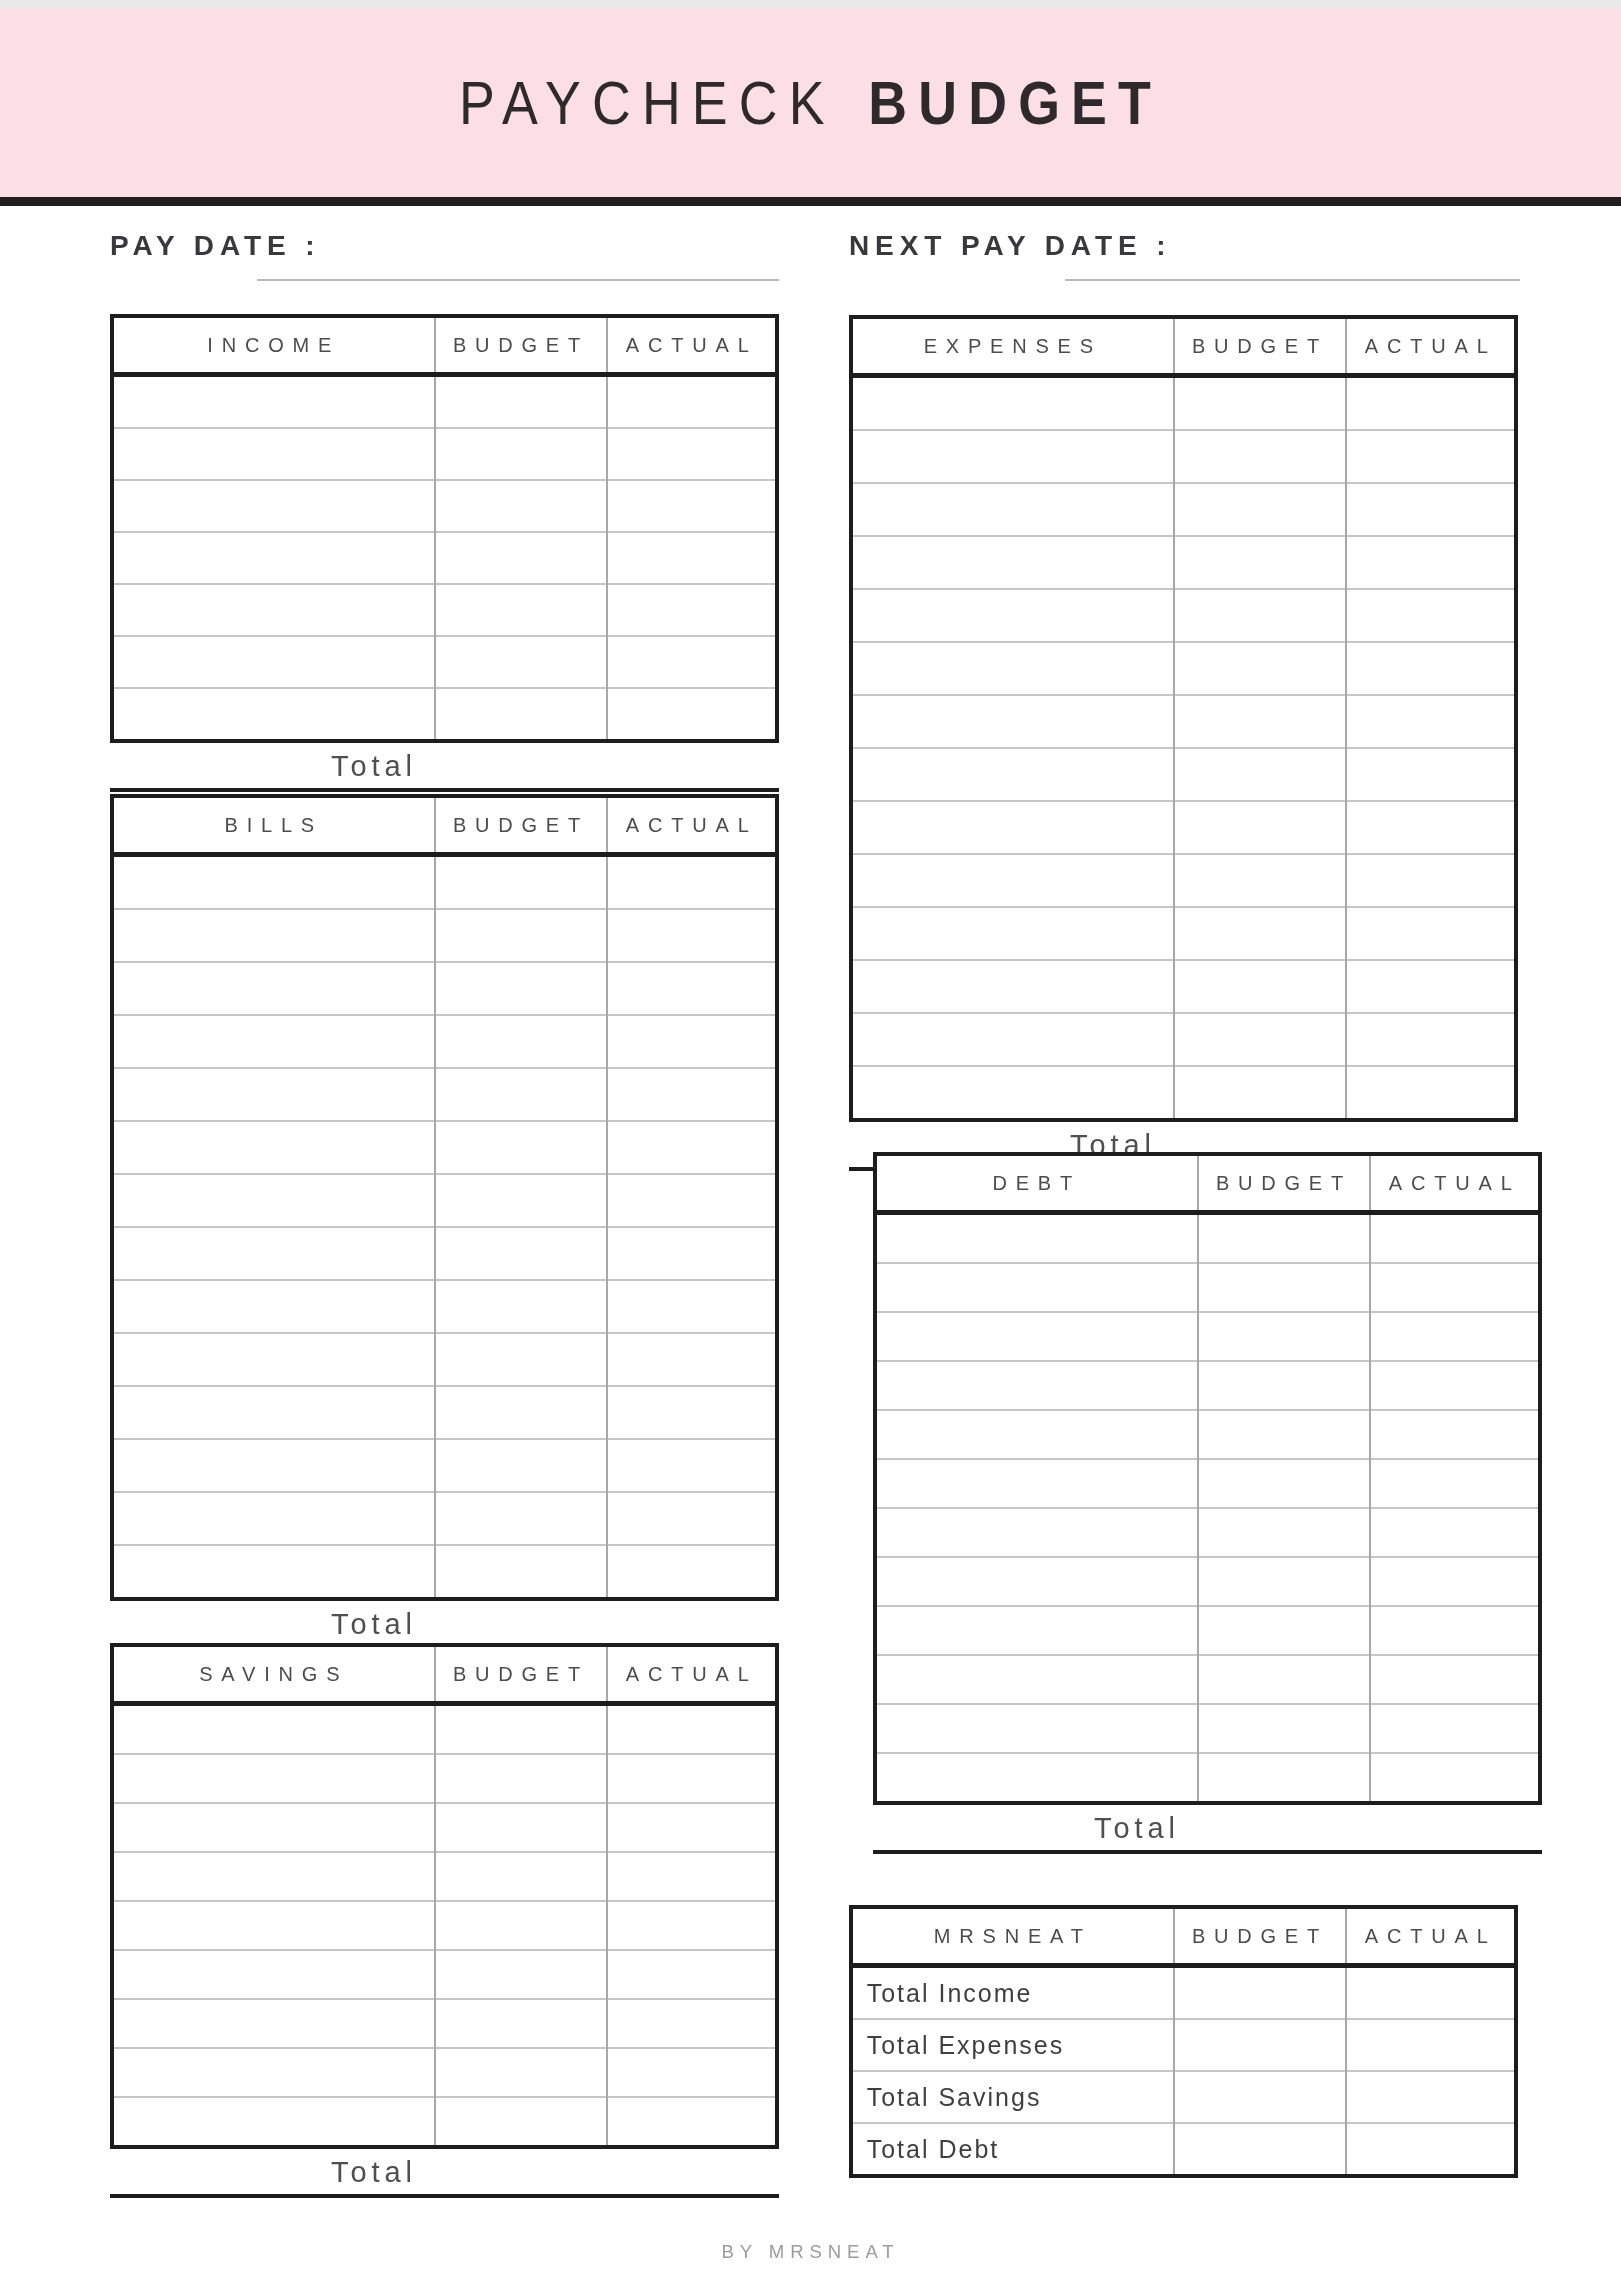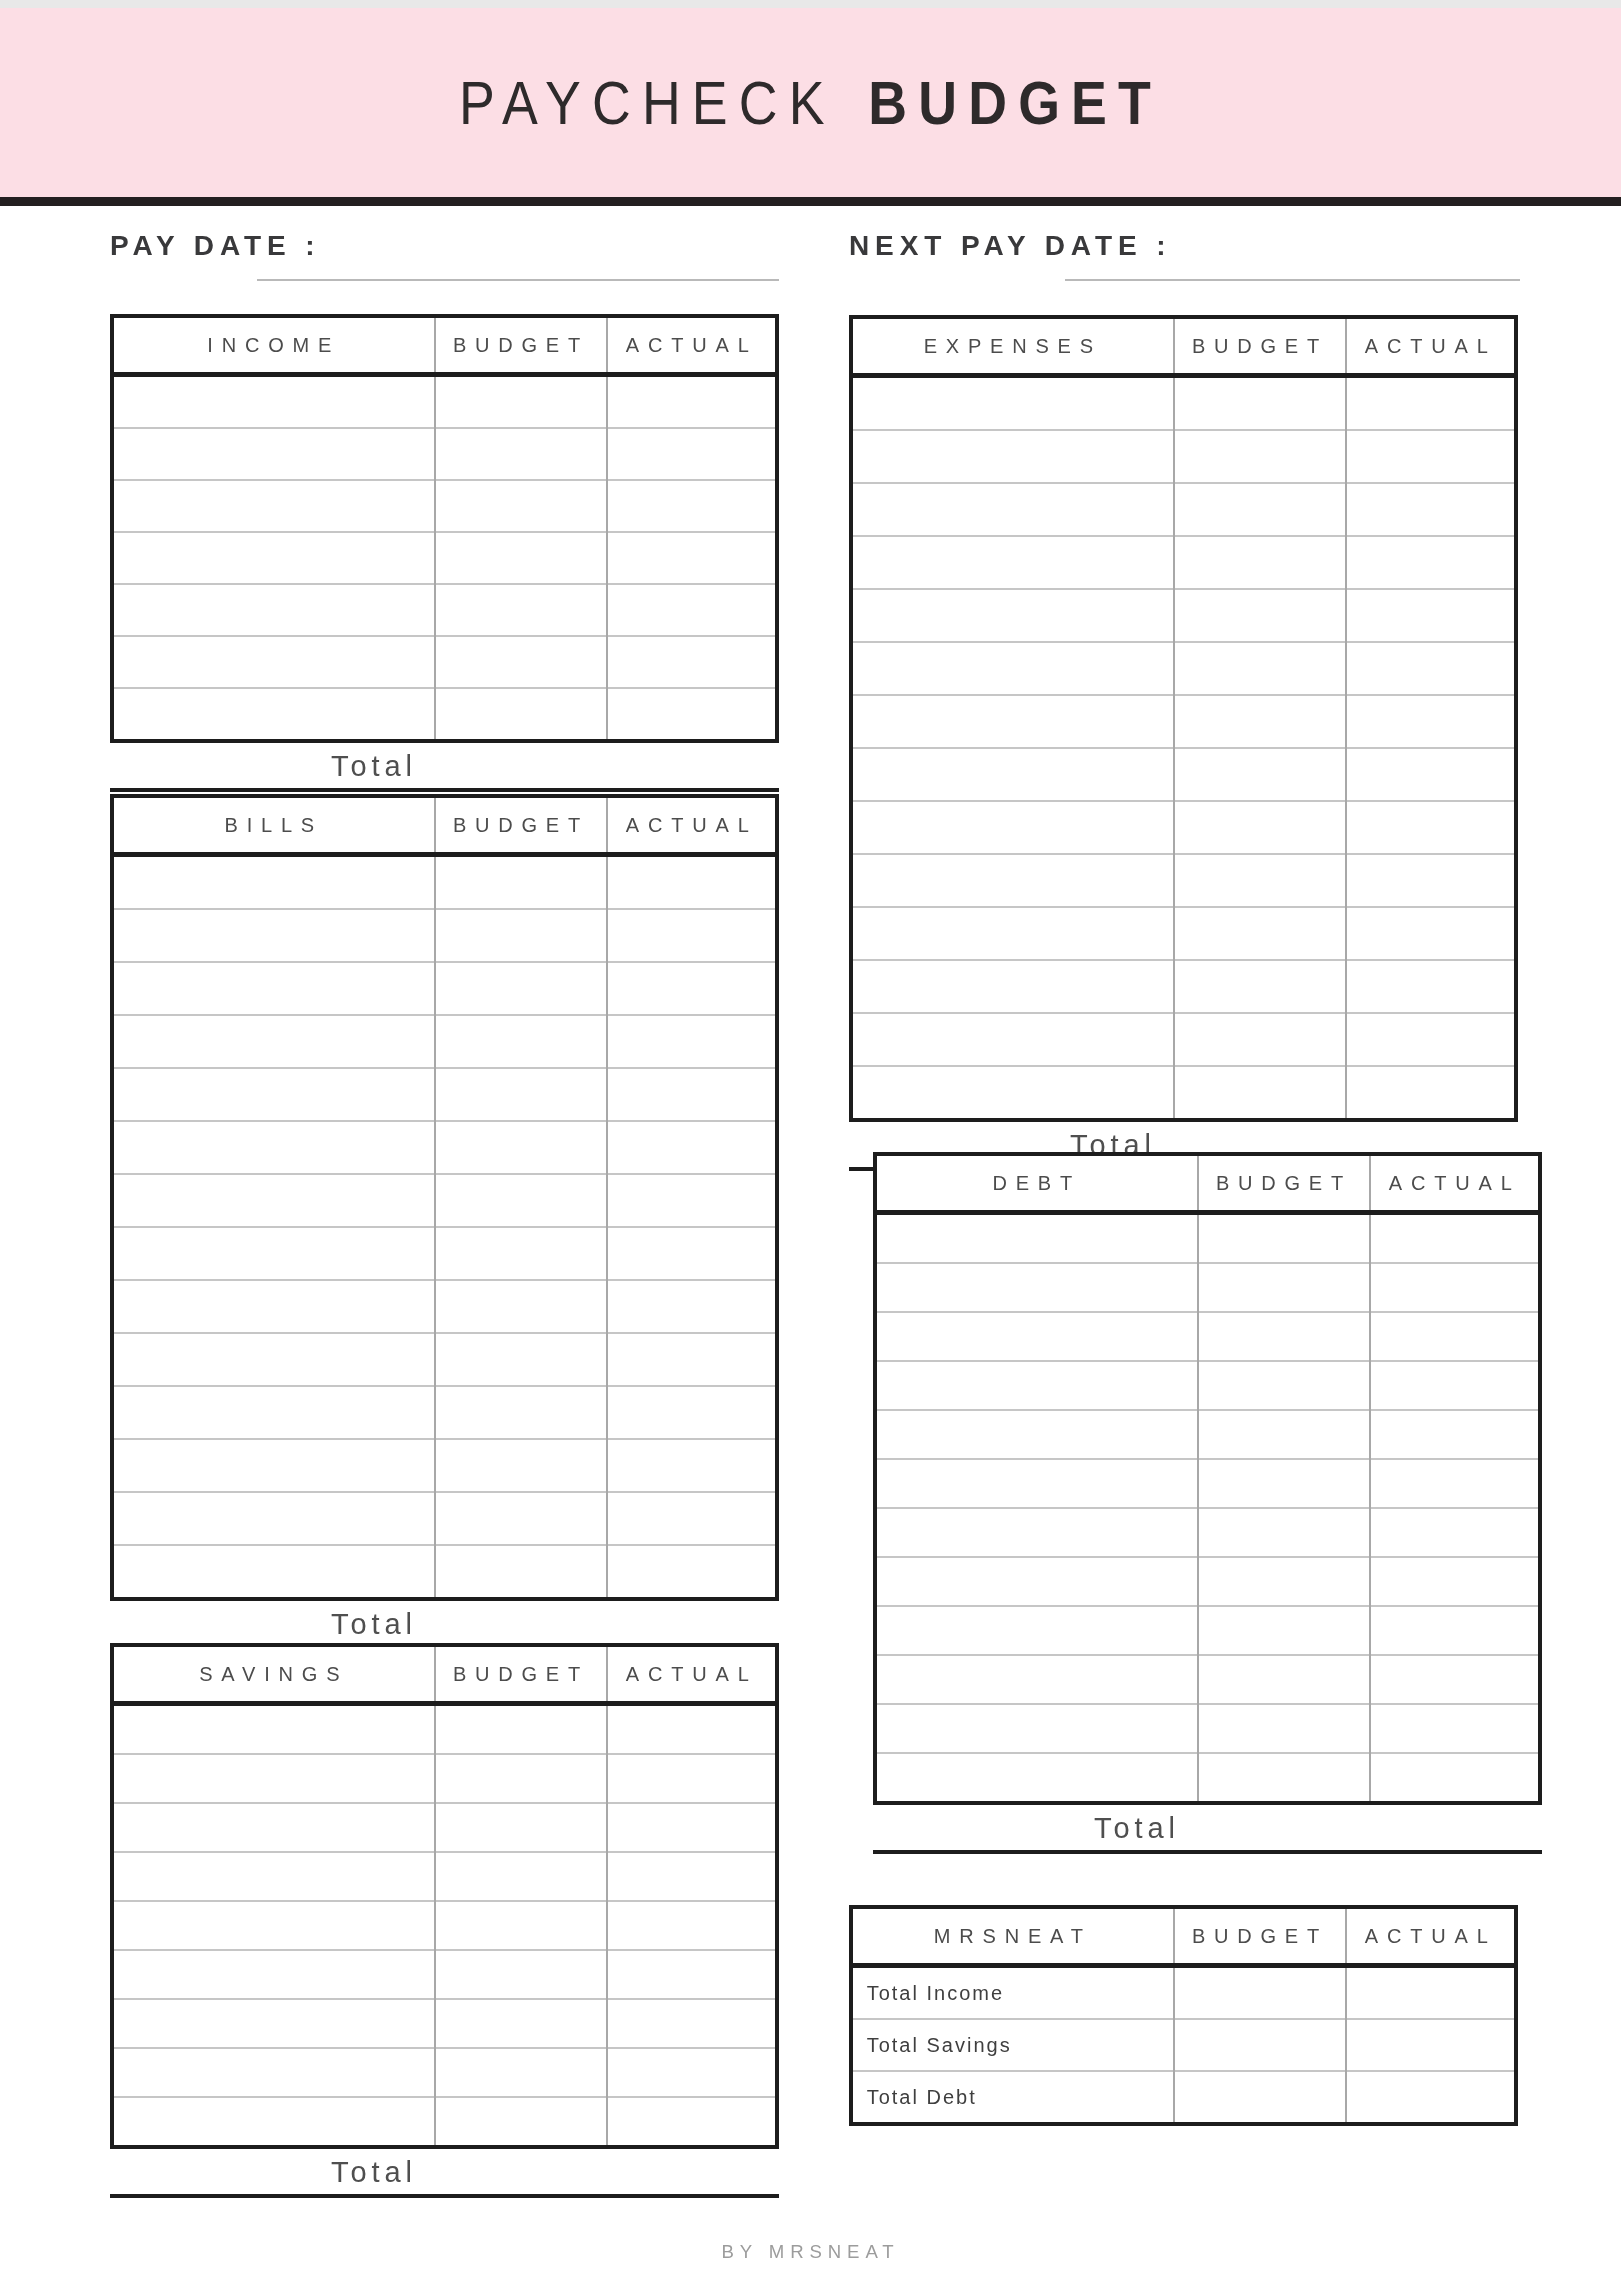--- a/index.html
+++ b/index.html
@@ -49,21 +49,21 @@
     height:52px; border-bottom:5.9px solid #1d1d1d;
     font-size:20px; font-weight:500; letter-spacing:8.8px; color:#4c4c4c;
     text-align:center; vertical-align:middle; white-space:nowrap;
   }
   th:nth-child(2), th:nth-child(3),
   td:nth-child(2), td:nth-child(3) { border-left:2px solid #a8a8a8; }
   tbody td { height:var(--rh); }
   tbody tr:not(:first-child) td { border-top:2px solid #c6c6c6; }
 
   td.rowlabel {
-    font-size:20px; font-weight:400; letter-spacing:2px; color:#3f3f3f;
+    font-size:25px; font-weight:400; letter-spacing:2px; color:#3f3f3f;
     text-align:left; padding-left:13.7px; vertical-align:middle; white-space:nowrap;
   }
 
   .total {
     width:48.5%; box-sizing:border-box; text-align:right; padding-right:17.6px;
     margin-top:5.9px; font-size:29px; font-weight:300; letter-spacing:4.9px;
     color:#4f4f4f; line-height:35px;
   }
   .totalline { border-top:4.9px solid #1d1d1d; margin-top:3.9px; width:100%; }
 
@@ -493,20 +493,25 @@
             <th>ACTUAL</th>
           </tr>
         </thead>
         <tbody>
             <tr>
               <td class="rowlabel">Total Income</td>
               <td></td>
               <td></td>
             </tr>
             <tr>
+              <td class="rowlabel">Total Expenses</td>
+              <td></td>
+              <td></td>
+            </tr>
+            <tr>
               <td class="rowlabel">Total Savings</td>
               <td></td>
               <td></td>
             </tr>
             <tr>
               <td class="rowlabel">Total Debt</td>
               <td></td>
               <td></td>
             </tr>
           </tbody>

